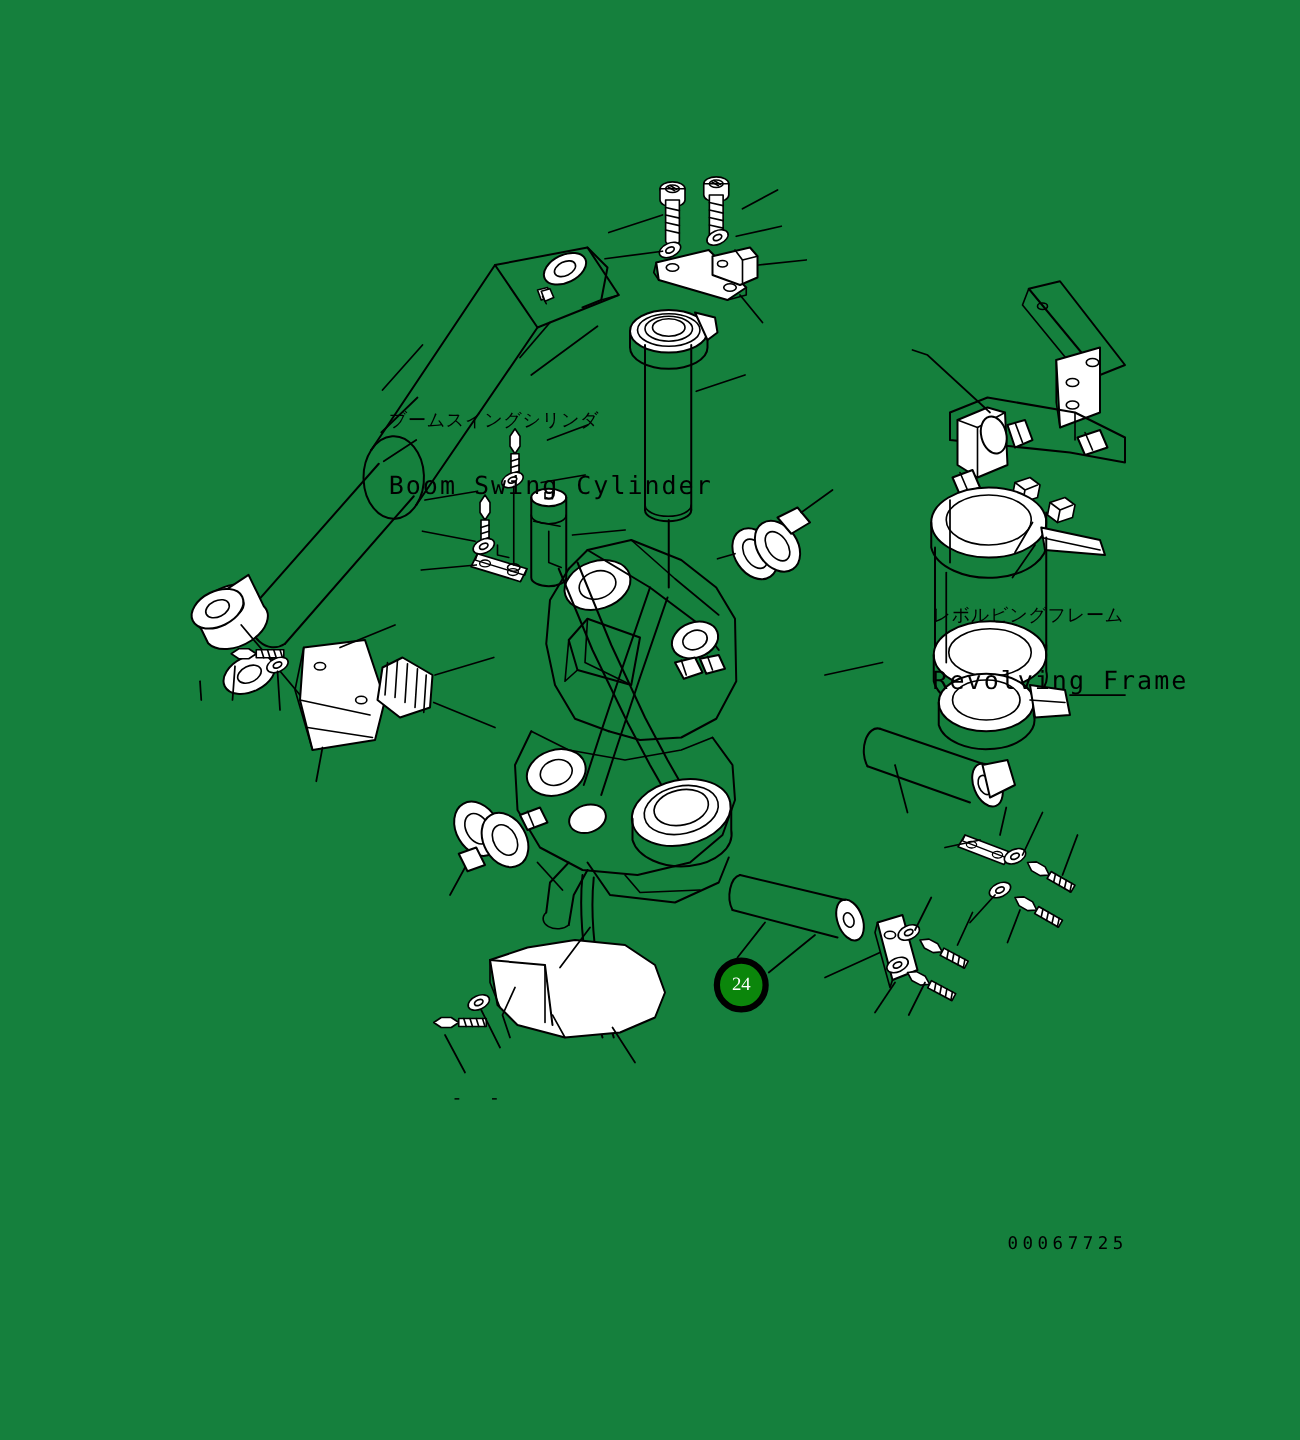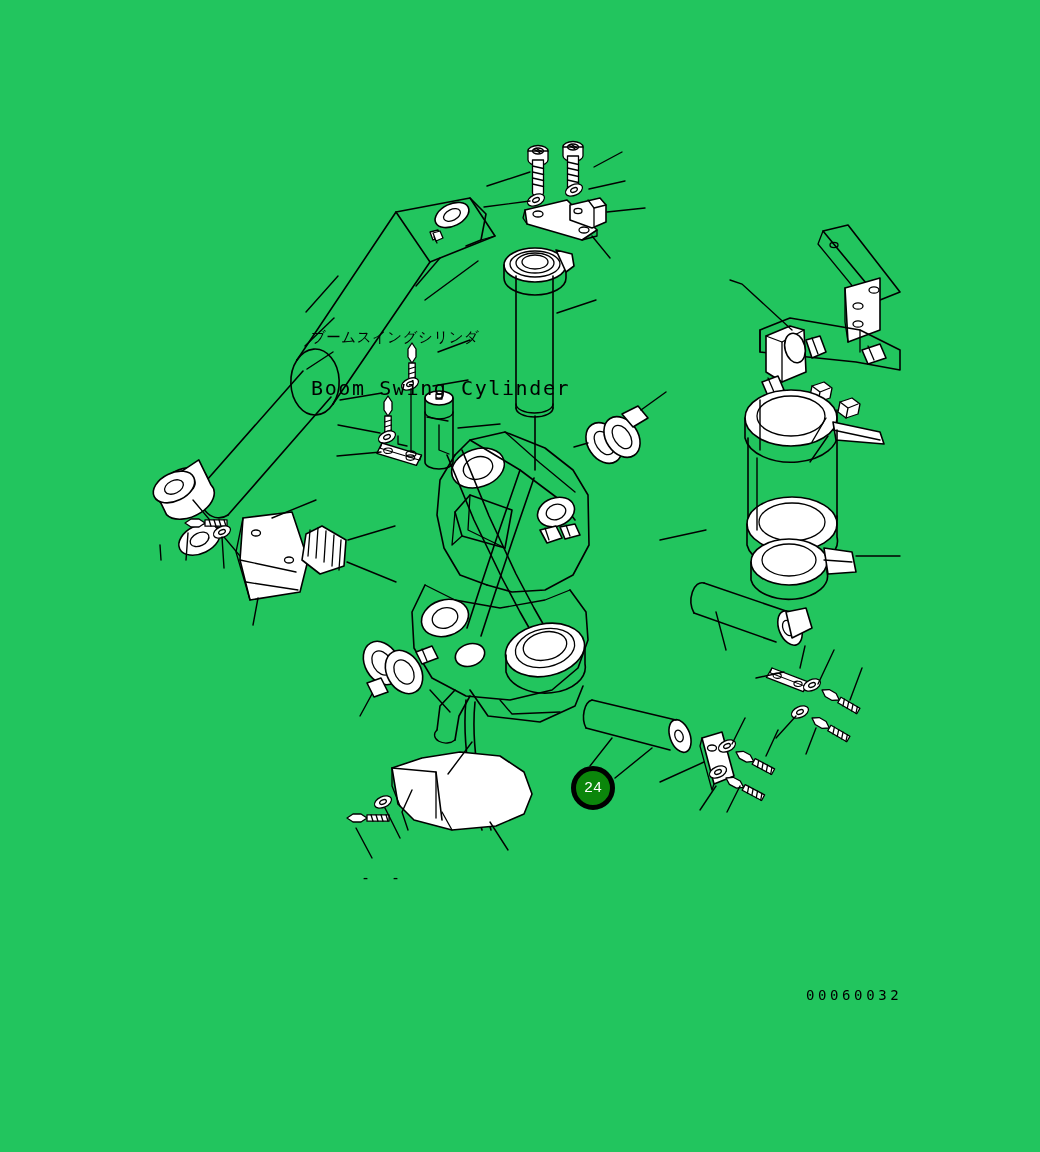--- a/index.html
+++ b/index.html
@@ -59,38 +59,38 @@
     left: 571px;
     top: 766px;
     width: 44px;
     height: 44px;
     border-radius: 50%;
     border: 5px solid #000000;
     box-sizing: border-box;
     display: flex;
     align-items: center;
     justify-content: center;
-    font-family: Liberation Mono, monospace;
+    font-family: Liberation Serif, serif;
     font-size: 15px;
     color: #ffffff;
   }
   #dash-marks {
     position: absolute;
     left: 361px;
     top: 869px;
     font-family: "DejaVu Sans Mono", monospace;
     font-size: 15px;
     letter-spacing: 6px;
     color: #000000;
   }
 </style>
 </head>
 <body>
 
-<div id="page" style="background: #22c55e;">
+<div id="page" style="background: #15803d;">
 
   <svg id="drawing" viewBox="0 0 1040 1152">
     <defs>
       <style>
         .ln  { fill:none; stroke:#000; stroke-width:1.6; stroke-linecap:round; stroke-linejoin:round; }
         .lnt { fill:none; stroke:#000; stroke-width:1.3; stroke-linecap:round; stroke-linejoin:round; }
         .led { fill:none; stroke:#000; stroke-width:1.4; stroke-linecap:round; }
         .fl  { fill:#fff; stroke:#000; stroke-width:1.6; stroke-linejoin:round; }
         .flt { fill:#fff; stroke:#000; stroke-width:1.3; stroke-linejoin:round; }
       </style>
@@ -531,22 +531,26 @@
       <path class="led" d="M760,450 L760,400"></path>
       <path class="led" d="M812,442 L826,418"></path>
     </g>
   </svg>
 
   <div class="label" id="label-boom-swing-cylinder">
     <span class="jp">ブームスイングシリンダ</span>
     <span class="en">Boom Swing Cylinder</span>
   </div>
 
+  <div class="label" id="label-revolving-frame">
+    <span class="jp">レボルビングフレーム</span>
+    <span class="en">Revolving Frame</span>
+  </div>
 
   <div id="callout-24" style="background: rgb(11, 134, 11); border-color: rgb(0, 0, 0); color: rgb(255, 255, 255);">
     <span>24</span>
   </div>
 
   <div id="dash-marks">-  -</div>
 
-  <div id="drawing-number">00060032</div>
+  <div id="drawing-number">00067725</div>
 
 </div>
 
 </body></html>

